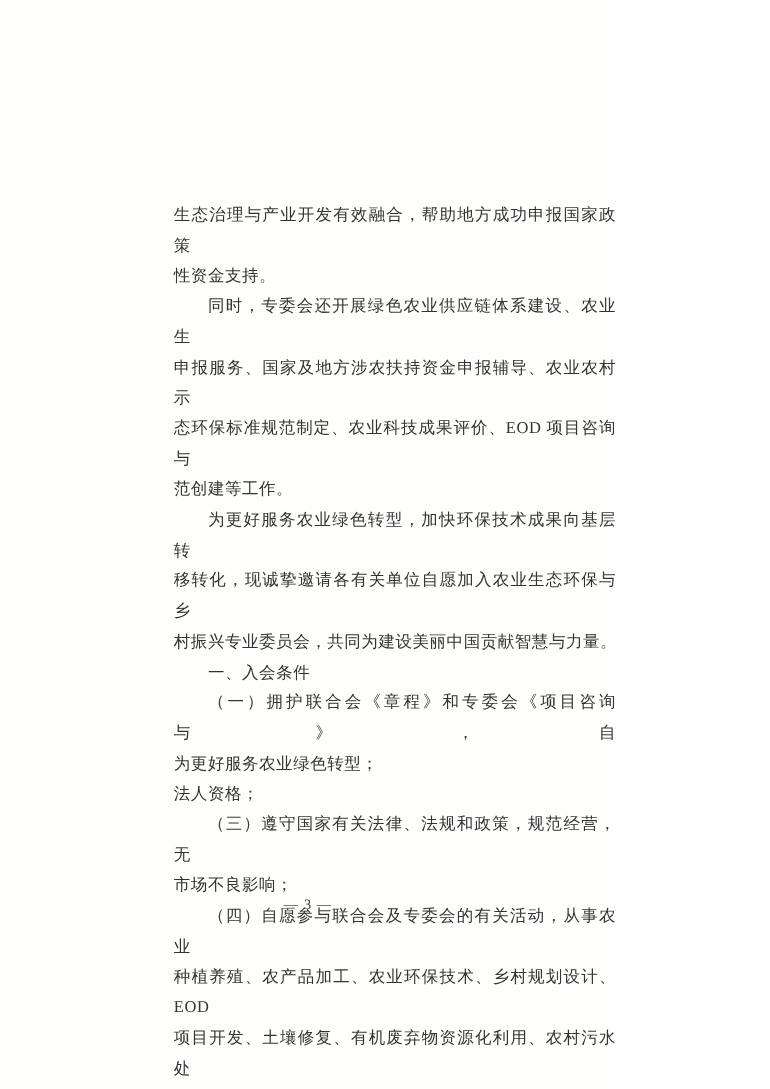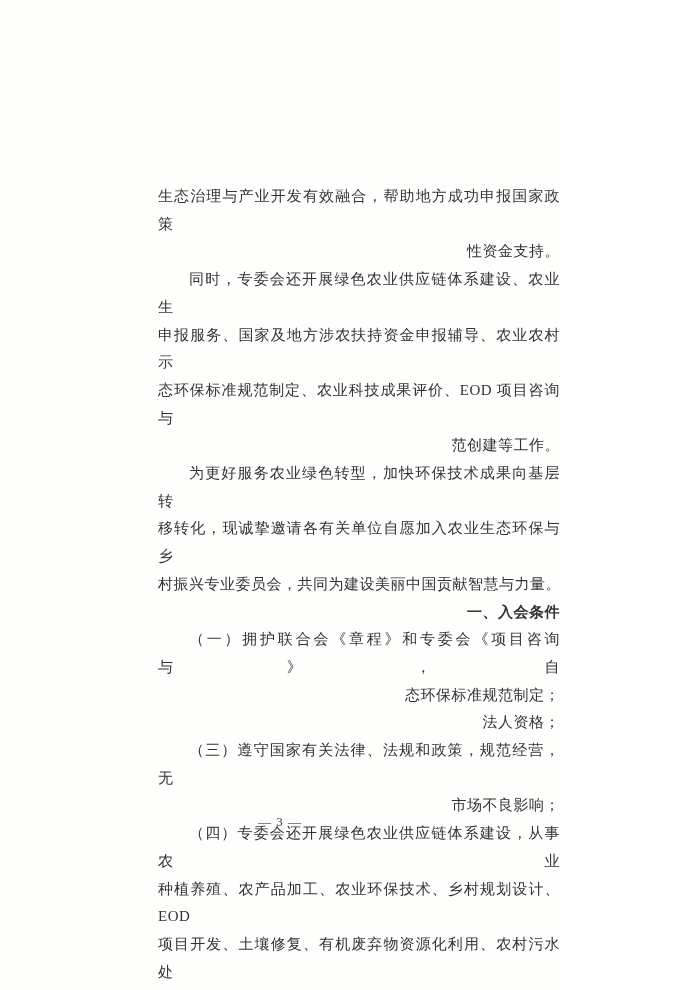--- a/index.html
+++ b/index.html
@@ -20,34 +20,34 @@
     position: absolute;
     top: 183px;
     left: 158px;
     width: 402px;
   }
   .line {
     font-size: 15px;
     line-height: 27.7px;
     letter-spacing: 0.5px;
     white-space: nowrap;
-    text-align: right;
+    text-align: left;
     color: #333333;
   }
   .line.justify {
     white-space: normal;
     text-align: justify;
     text-align-last: justify;
     text-justify: inter-character;
   }
   .line.indent {
     text-indent: 31px;
   }
   .line.bold {
-    font-weight: 700;
+    font-weight: 400;
   }
   .page-number {
     position: absolute;
     top: 814px;
     left: 0;
     right: 0;
     text-align: center;
     font-size: 13px;
     letter-spacing: 1px;
     color: #3a3a3a;
@@ -62,22 +62,22 @@
       <div class="line">性资金支持。</div>
       <div class="line indent justify">同时，专委会还开展绿色农业供应链体系建设、农业生</div>
       <div class="line justify">申报服务、国家及地方涉农扶持资金申报辅导、农业农村示</div>
       <div class="line justify">态环保标准规范制定、农业科技成果评价、EOD 项目咨询与</div>
       <div class="line">范创建等工作。</div>
       <div class="line indent justify">为更好服务农业绿色转型，加快环保技术成果向基层转</div>
       <div class="line justify">移转化，现诚挚邀请各有关单位自愿加入农业生态环保与乡</div>
       <div class="line">村振兴专业委员会，共同为建设美丽中国贡献智慧与力量。</div>
       <div class="line indent bold">一、入会条件</div>
       <div class="line indent justify">（一）拥护联合会《章程》和专委会《项目咨询与》，自</div>
-      <div class="line">态环保标准规范制定；</div>
+      <div class="line">为更好服务农业绿色转型；</div>
       <div class="line">法人资格；</div>
       <div class="line indent justify">（三）遵守国家有关法律、法规和政策，规范经营，无</div>
       <div class="line">市场不良影响；</div>
-      <div class="line indent justify">（四）专委会还开展绿色农业供应链体系建设，从事农业</div>
+      <div class="line indent justify">（四）自愿参与联合会及专委会的有关活动，从事农业</div>
       <div class="line justify">种植养殖、农产品加工、农业环保技术、乡村规划设计、EOD</div>
       <div class="line justify">项目开发、土壤修复、有机废弃物资源化利用、农村污水处</div>
     </div>
   <div class="page-number">— 3 —</div>
 </div>
 
 </body></html>

